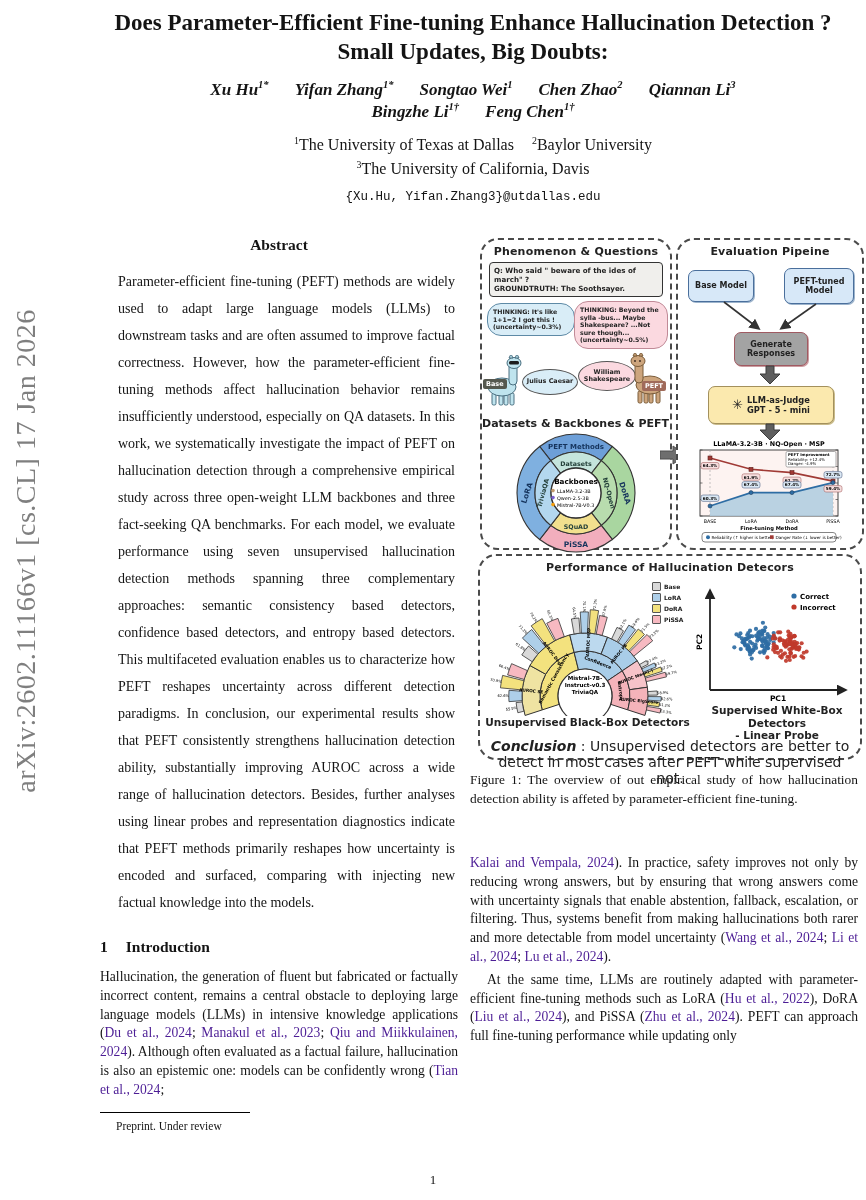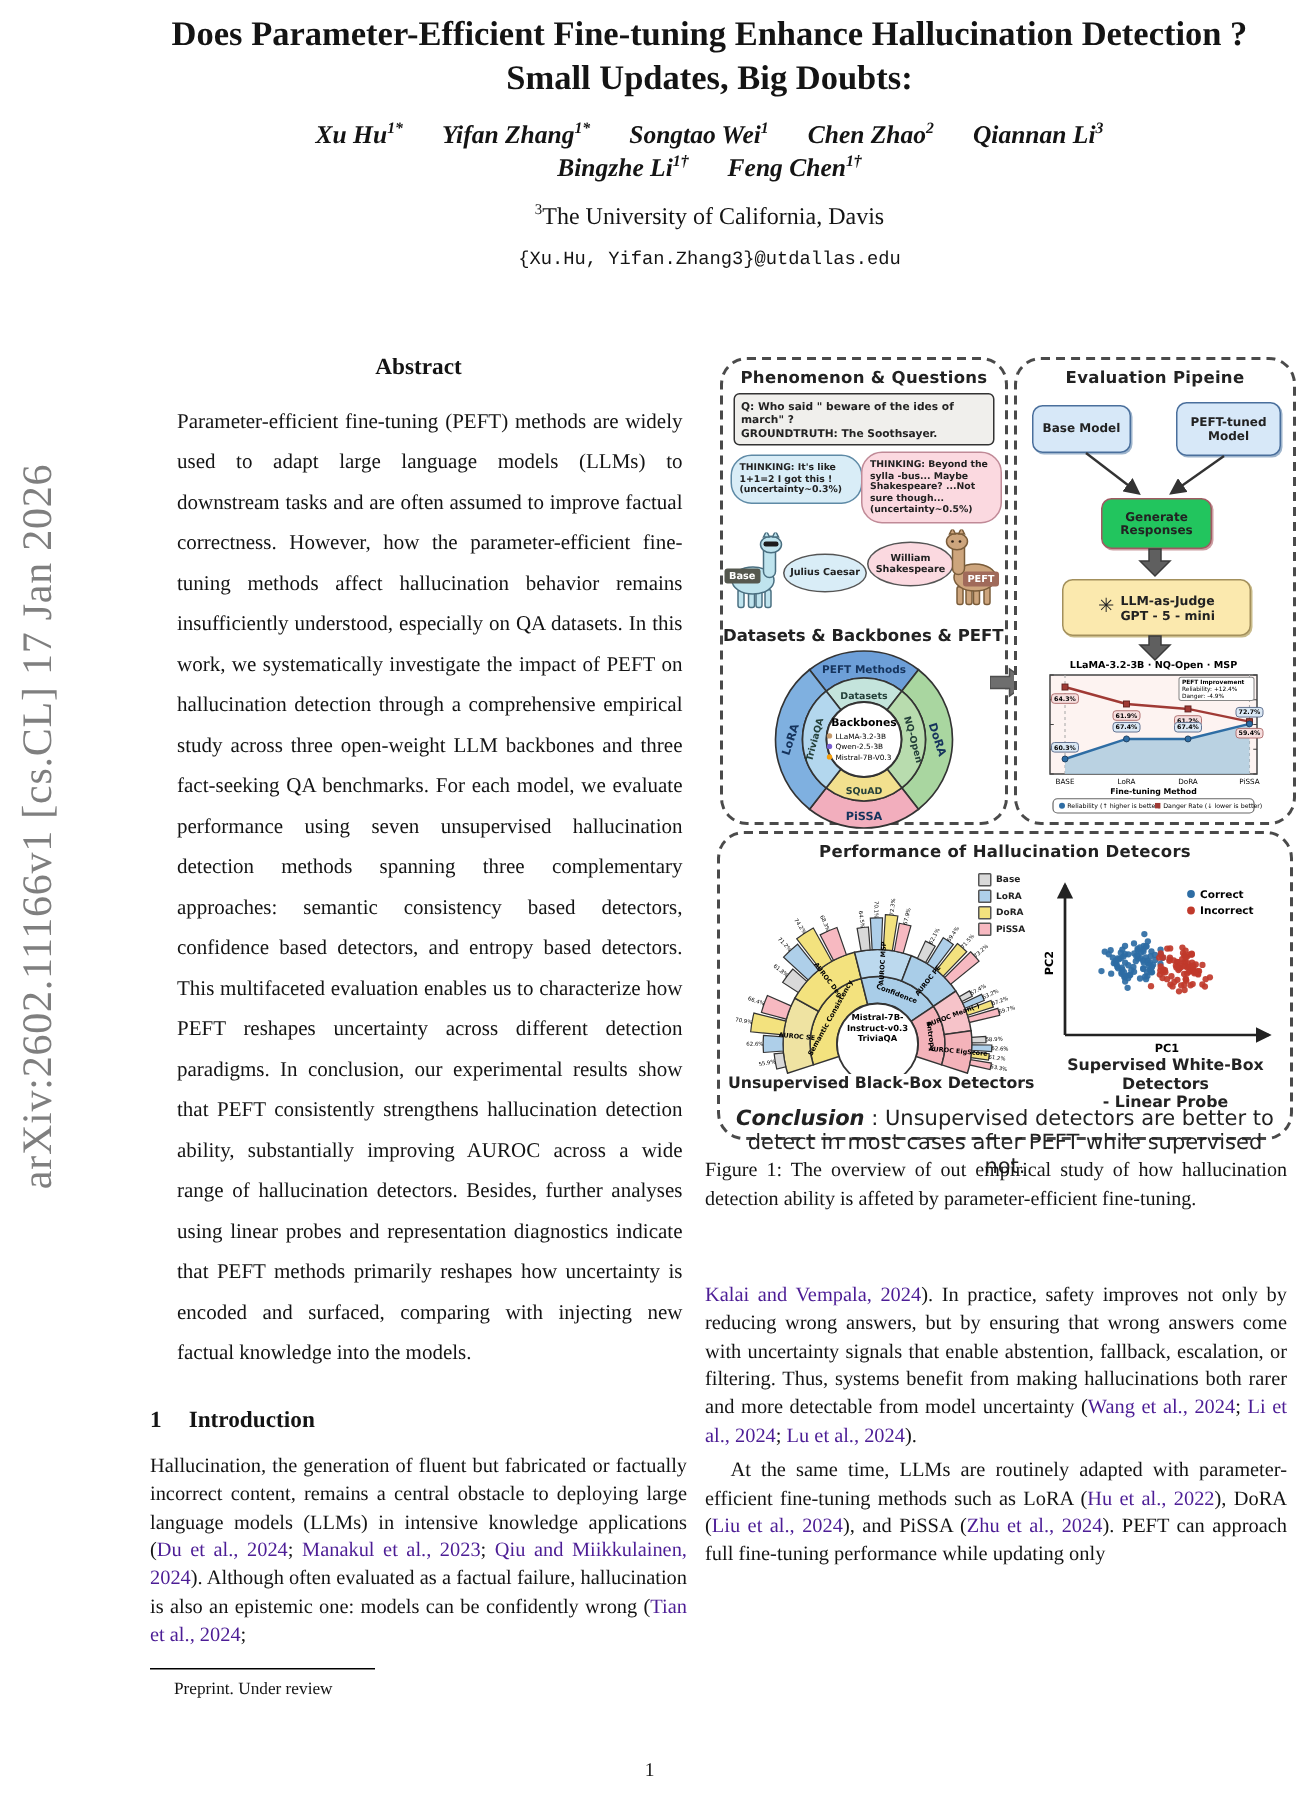--- a/index.html
+++ b/index.html
@@ -56,21 +56,21 @@
           align-items:center;justify-content:center;text-align:center;
           font-size:6.4px;font-weight:700;line-height:7.5px;}
   .speech.blue{left:40px;top:20px;width:54px;height:24px;background:#d9edf7;}
   .speech.pink{left:96px;top:12px;width:56px;height:28px;background:#fbd9e0;}
   .sub-title{font-weight:700;font-size:11px;margin-top:2px;}
   .donut-wrap{display:flex;justify-content:center;margin-top:2px;}
   
   .pl-box{position:absolute;border:1.3px solid #4a6f9c;border-radius:7px;background:#d7e8f8;
           display:flex;align-items:center;justify-content:center;text-align:center;
           font-size:8px;font-weight:700;line-height:9.5px;box-shadow:1px 1px 0 #9db4cc;}
-  .pl-generate{background:#22c55e;border-color:#a05a62;box-shadow:1px 1px 0 #cc9da1;}
+  .pl-generate{background:#a3a3a3;border-color:#a05a62;box-shadow:1px 1px 0 #cc9da1;}
   .pl-judge{background:#fbe9ae;border-color:#a3905c;box-shadow:1px 1px 0 #c9bb8a;
             flex-direction:row;gap:4px;}
   .judge-txt{font-size:8.3px;font-weight:700;line-height:10px;}
   .judge-icon{font-size:13px;}
   .pb-overlay{position:absolute;left:0;top:0;pointer-events:none;}
   
   .pc-legend{position:absolute;left:172px;top:26px;}
   .pc-legend .row{display:flex;align-items:center;margin-bottom:2px;}
   .pc-legend .sw{width:7px;height:7px;border:1px solid #555;margin-right:3px;border-radius:1px;}
   .pc-legend .lab{font-size:6px;font-weight:700;}
@@ -88,20 +88,21 @@
   <div class="arxiv">arXiv:2602.11166v1  [cs.CL]  17 Jan 2026</div>
 
   <div class="header">
     <div class="title">
       <div>Does Parameter-Efficient Fine-tuning Enhance Hallucination Detection ?</div>
       <div>Small Updates, Big Doubts:</div>
     </div>
     <div class="authors" id="authors1"><span class="author">Xu Hu<sup>1*</sup></span><span class="author">Yifan Zhang<sup>1*</sup></span><span class="author">Songtao Wei<sup>1</sup></span><span class="author">Chen Zhao<sup>2</sup></span><span class="author">Qiannan Li<sup>3</sup></span></div>
     <div class="authors authors2" id="authors2"><span class="author">Bingzhe Li<sup>1†</sup></span><span class="author">Feng Chen<sup>1†</sup></span></div>
     <div class="affils">
+      <div id="affil1"><span><sup>1</sup>The University of Texas at Dallas</span><span style="margin-left: 18px;"><sup>2</sup>Baylor University</span></div>
       <div id="affil2"><span><sup>3</sup>The University of California, Davis</span></div>
     </div>
     <div class="email">{Xu.Hu, Yifan.Zhang3}@utdallas.edu</div>
   </div>
 
   <div class="col-left">
     <div class="abs-head">Abstract</div>
     <div class="abs-text">Parameter-efficient fine-tuning (PEFT) methods are widely used to adapt large language models (LLMs) to downstream tasks and are often assumed to improve factual correctness. However, how the parameter-efficient fine-tuning methods affect hallucination behavior remains insufficiently understood, especially on QA datasets. In this work, we systematically investigate the impact of PEFT on hallucination detection through a comprehensive empirical study across three open-weight LLM backbones and three fact-seeking QA benchmarks. For each model, we evaluate performance using seven unsupervised hallucination detection methods spanning three complementary approaches: semantic consistency based detectors, confidence based detectors, and entropy based detectors. This multifaceted evaluation enables us to characterize how PEFT reshapes uncertainty across different detection paradigms. In conclusion, our experimental results show that PEFT consistently strengthens hallucination detection ability, substantially improving AUROC across a wide range of hallucination detectors. Besides, further analyses using linear probes and representation diagnostics indicate that PEFT methods primarily reshapes how uncertainty is encoded and surfaced, comparing with injecting new factual knowledge into the models.</div>
     <div class="intro-head">
       <span class="num">1</span><span>Introduction</span>

